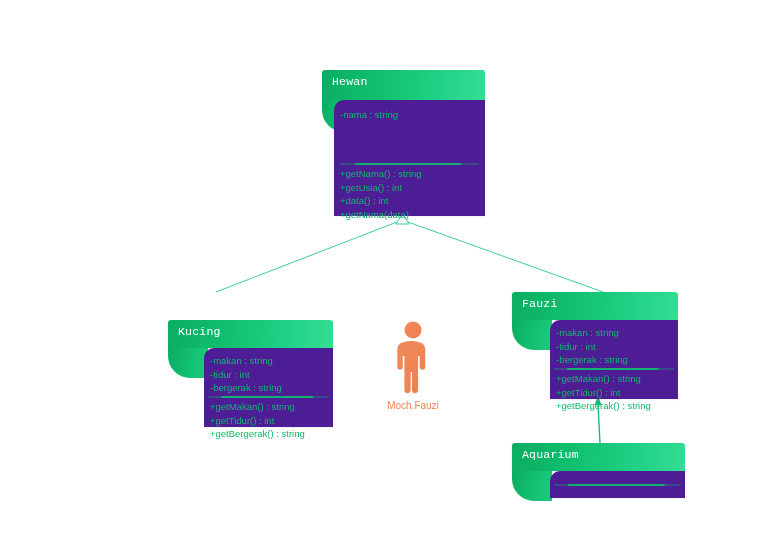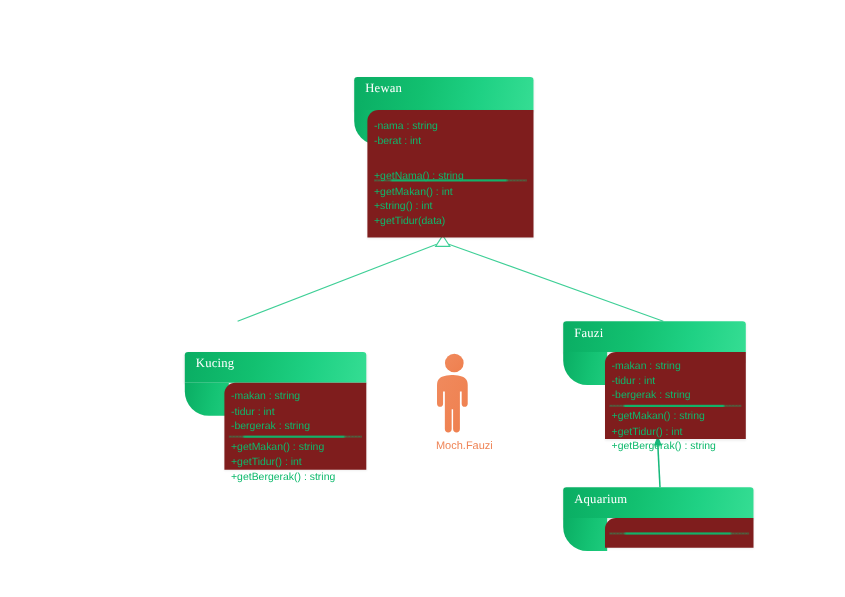--- a/index.html
+++ b/index.html
@@ -45,28 +45,28 @@
     left: 0;
     background: linear-gradient(100deg, #0aad63 0%, #14c273 60%, #1ecb7d 100%);
     border-radius: 0 0 0 22px;
   }
   .uml-title {
     position: absolute;
     left: 10px;
     top: 5px;
     color: #ffffff;
     font-size: 11.5px;
-    font-family: Liberation Serif, serif;
+    font-family: Liberation Mono, monospace;
     letter-spacing: 0.2px;
     white-space: nowrap;
   }
   
   .uml-body {
     position: absolute;
-    background: #7f1d1d;
+    background: #4c1d95;
     border-radius: 10px 0 0 0;
     box-shadow: 0 1px 2px rgba(0,0,0,0.06);
   }
   .uml-compartment {
     position: absolute;
     left: 0;
     right: 0;
     padding: 0;
   }
   .uml-line {
@@ -101,21 +101,21 @@
   }
 
   
   #actor {
     position: absolute;
     z-index: 3;
   }
   .actor-label {
     position: absolute;
     width: 100%;
-    text-align: right;
+    text-align: center;
     color: #ef8456;
     font-size: 10px;
     font-family: "Liberation Sans", sans-serif;
     white-space: nowrap;
   }
 </style>
 </head>
 <body>
 
 <div id="canvas">
@@ -132,28 +132,27 @@
     <polygon points="598,396 594.4,405 601.6,405" fill="#18b97c"></polygon>
   </svg>
 
   <div class="uml-class" style="left:322px; top:70px; width:163px; height:146px;">
     <div class="uml-head" style="width:163px; height:30px;"></div>
     <div class="uml-tab" style="top:30px; width:42px; height:32px;"></div>
     <div class="uml-title">Hewan</div>
     <div class="uml-body" style="left:12px; top:30px; width:151px; height:116px;">
       <div class="uml-compartment" style="top:8px;">
         <span class="uml-line">-nama : string</span>
-        <span class="uml-line">-berat : int</span>
       </div>
       <div class="uml-divider" style="left:6px; right:6px; top:63px;"></div>
-      <div class="uml-compartment" style="top:54px;">
+      <div class="uml-compartment" style="top:67px;">
         <span class="uml-line">+getNama() : string</span>
-        <span class="uml-line">+getMakan() : int</span>
-        <span class="uml-line">+string() : int</span>
-        <span class="uml-line">+getTidur(data)</span>
+        <span class="uml-line">+getUsia() : int</span>
+        <span class="uml-line">+data() : int</span>
+        <span class="uml-line">+getNama(data)</span>
       </div>
     </div>
   </div>
 
   <div class="uml-class" style="left:168px; top:292px; width:165px; height:107px;margin-top:28px;">
     <div class="uml-head" style="width:165px; height:28px;"></div>
     <div class="uml-tab" style="top:28px; width:40px; height:30px;"></div>
     <div class="uml-title">Kucing</div>
     <div class="uml-body" style="left:36px; top:28px; width:129px; height:79px;">
       <div class="uml-compartment" style="top:6px;">

